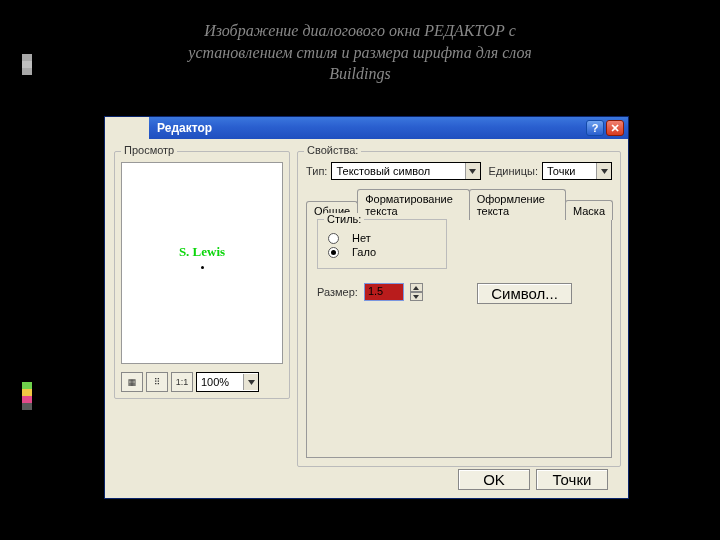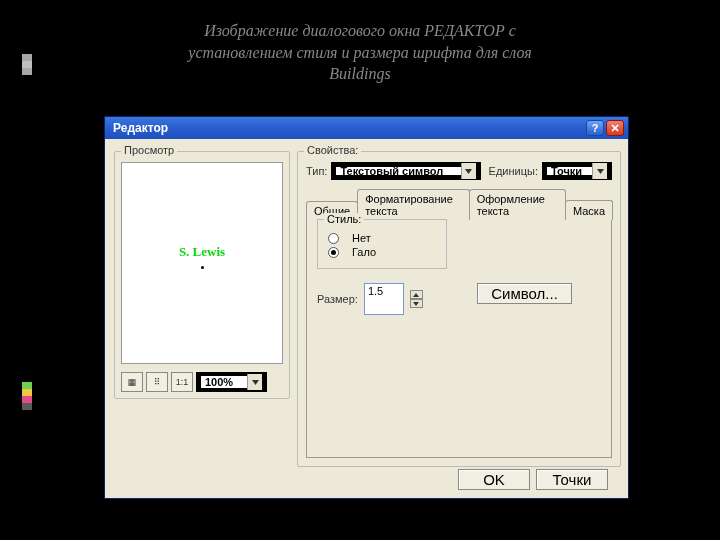--- a/index.html
+++ b/index.html
@@ -54,20 +54,21 @@
   }
   .titlebar {
     height: 22px;
     background: linear-gradient(#3b77dd, #2a5fcf 45%, #1f4fbf);
     display: flex;
     align-items: center;
     color: #fff;
     font-weight: bold;
     padding: 0 4px 0 8px;
     font-size: 12px;
+    margin-left: 44px;
   }
   .titlebar .spacer { flex: 1; }
   .winbtn {
     width: 18px; height: 16px;
     margin-left: 2px;
     border-radius: 3px;
     display: flex; align-items: center; justify-content: center;
     font-weight: bold;
     font-size: 11px;
     color: #fff;
@@ -147,24 +148,23 @@
   }
   .row { display:flex; align-items:center; gap:4px; }
   .props-top {
     position: absolute;
     left: 8px; top: 10px; right: 8px;
   }
   .lbl { font-size: 11px; color:#333; }
   .combo {
     display: inline-flex;
     align-items: center;
-    border: 5px solid #000000;
+    border: 1px solid #000000;
     background: #fff;
     height: 18px;
-    font-weight: bold;
   }
   .combo span { padding: 0 4px; font-size:11px; }
   .combo .arrow {
     width: 15px; height: 16px;
     background: #e8e4d4;
     border-left: 1px solid #9a9a9a;
     display:flex; align-items:center; justify-content:center;
   }
   .arrow svg { width: 7px; height: 5px; }
   .tabs {
@@ -209,21 +209,21 @@
     background:#ece9d8; padding:0 3px;
   }
   .radio { display:flex; align-items:center; gap:13px; margin:2px 0; }
   .radio .dot {
     width:11px; height:11px; border:1px solid #555; border-radius:50%;
     display:flex;align-items:center;justify-content:center;background:#fff;
   }
   .radio .dot .fill { width:5px;height:5px;border-radius:50%;background:#000; }
   .sizerow { margin-top: 14px; display:flex; align-items:center; gap:6px; }
   .numinput {
-    width: 40px; height: 32px; border:1px solid #7a96df; background:#ffffff;
+    width: 40px; height: 18px; border:1px solid #7a96df; background:#b91c1c;
     padding:1px 3px; font-size:11px;
   }
   .spin {
     display:flex; flex-direction:column;
   }
   .spin div {
     width:13px; height:9px; border:1px solid #888; background:#e8e4d4;
     display:flex; align-items:center; justify-content:center;
   }
   .btn {

